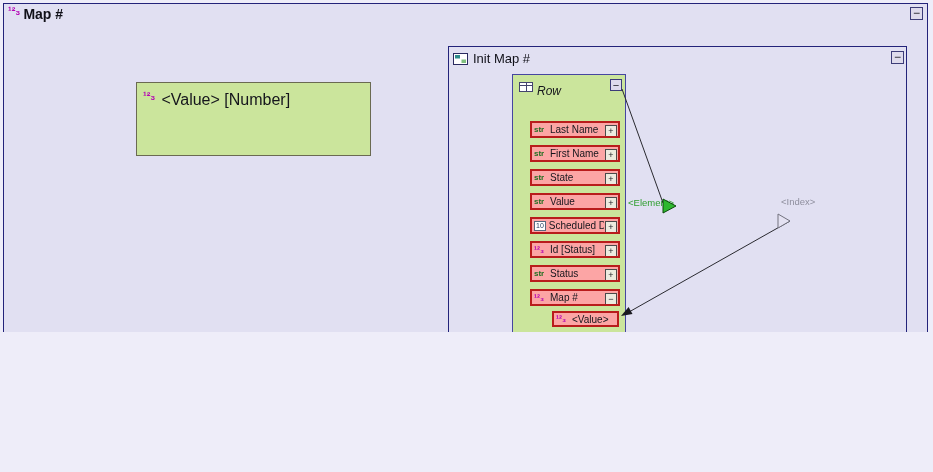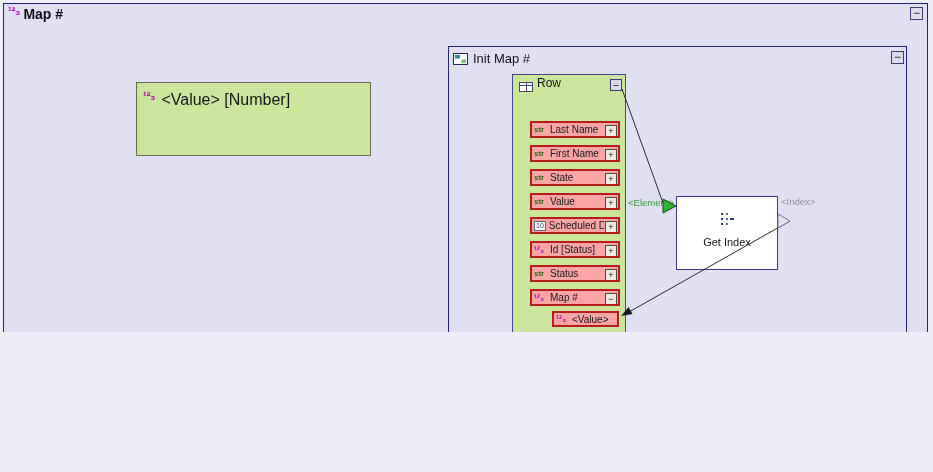--- a/index.html
+++ b/index.html
@@ -23,21 +23,21 @@
   .value-node-label { font-size:16px; color:#15151c; }
 
   .init-frame { position:absolute; left:448px; top:46px; width:459px; height:343px; border:1px solid #23237a; }
   .init-titlebar { position:absolute; left:453px; top:51px; display:flex; align-items:center; gap:5px; }
   .init-title-text { font-size:13px; font-weight:normal; color:#101018; }
 
   .row-panel { position:absolute; left:512px; top:74px; width:114px; height:294px;
                background:#cbe59c; border:1px solid #4646a0; }
   .row-header { position:relative; height:24px; }
   .row-header .row-icon { position:absolute; left:6px; top:7px; }
-  .row-title { position:absolute; left:24px; top:1px; font-size:12px; color:#15151c; }
+  .row-title { position:absolute; left:24px; top:9px; font-size:12px; color:#15151c;font-style:italic; }
   .row-header .minbtn { right:3px; top:4px; }
 
   .field { position:absolute; left:17px; width:90px; height:17px; background:#fca5a5;
            border:2px solid #b91c1c; display:flex; align-items:center; padding:0 14px 0 2px; overflow:hidden; }
   .flabel { font-size:10px; color:#15151c; white-space:nowrap; overflow:hidden; }
   .ficon { flex:0 0 auto; margin-right:3px; }
   .ficon.num { color:#b400b4; font-size:9px; font-weight:bold; width:13px; }
   .ficon.str { color:#1f6f1f; font-size:8px; font-weight:bold; width:13px; }
   .ficon.date { color:#223a5e; font-size:7px; border:1px solid #55687e; background:#ffffff;
                 padding:0 1px; line-height:8px; }
@@ -137,32 +137,20 @@
       <span class="ficon num">¹²₃</span>
       <span class="flabel">Map #</span>
       <button class="expbtn">−</button>
     </div>
     <div class="field nested" style="top:236px;">
       <span class="ficon num">¹²₃</span>
       <span class="flabel">&lt;Value&gt;</span>
     </div>
   </div>
 
-  <div class="fn-box">
-    <svg class="fn-icon" width="18" height="16">
-      <rect x="3" y="2" width="2" height="2" fill="#223a6e"></rect>
-      <rect x="3" y="7" width="2" height="2" fill="#223a6e"></rect>
-      <rect x="3" y="12" width="2" height="2" fill="#223a6e"></rect>
-      <rect x="8" y="2" width="2" height="2" fill="#55679e"></rect>
-      <rect x="8" y="7" width="2" height="2" fill="#55679e"></rect>
-      <rect x="8" y="12" width="2" height="2" fill="#55679e"></rect>
-      <rect x="12" y="7" width="4" height="2" fill="#223a6e"></rect>
-    </svg>
-    <span class="fn-label">Get Index</span>
-  </div>
 
   <span class="port-label element">&lt;Element&gt;</span>
   <span class="port-label index">&lt;Index&gt;</span>
 
   <svg class="wires" width="933" height="472">
     <line x1="622" y1="89" x2="663" y2="203" stroke="#2a2a30" stroke-width="1"></line>
     <line x1="790" y1="221" x2="629" y2="312" stroke="#2a2a30" stroke-width="1"></line>
     <polygon points="621,316 628.6,307.1 632.5,314.1" fill="#1a1a20"></polygon>
     <polygon points="663,199 663,213 676,206" fill="#2eb82e" stroke="#0c4a0c" stroke-width="1"></polygon>
     <polygon points="778,214 778,228 790,221" fill="#e4e2f2" stroke="#72727f" stroke-width="1"></polygon>

